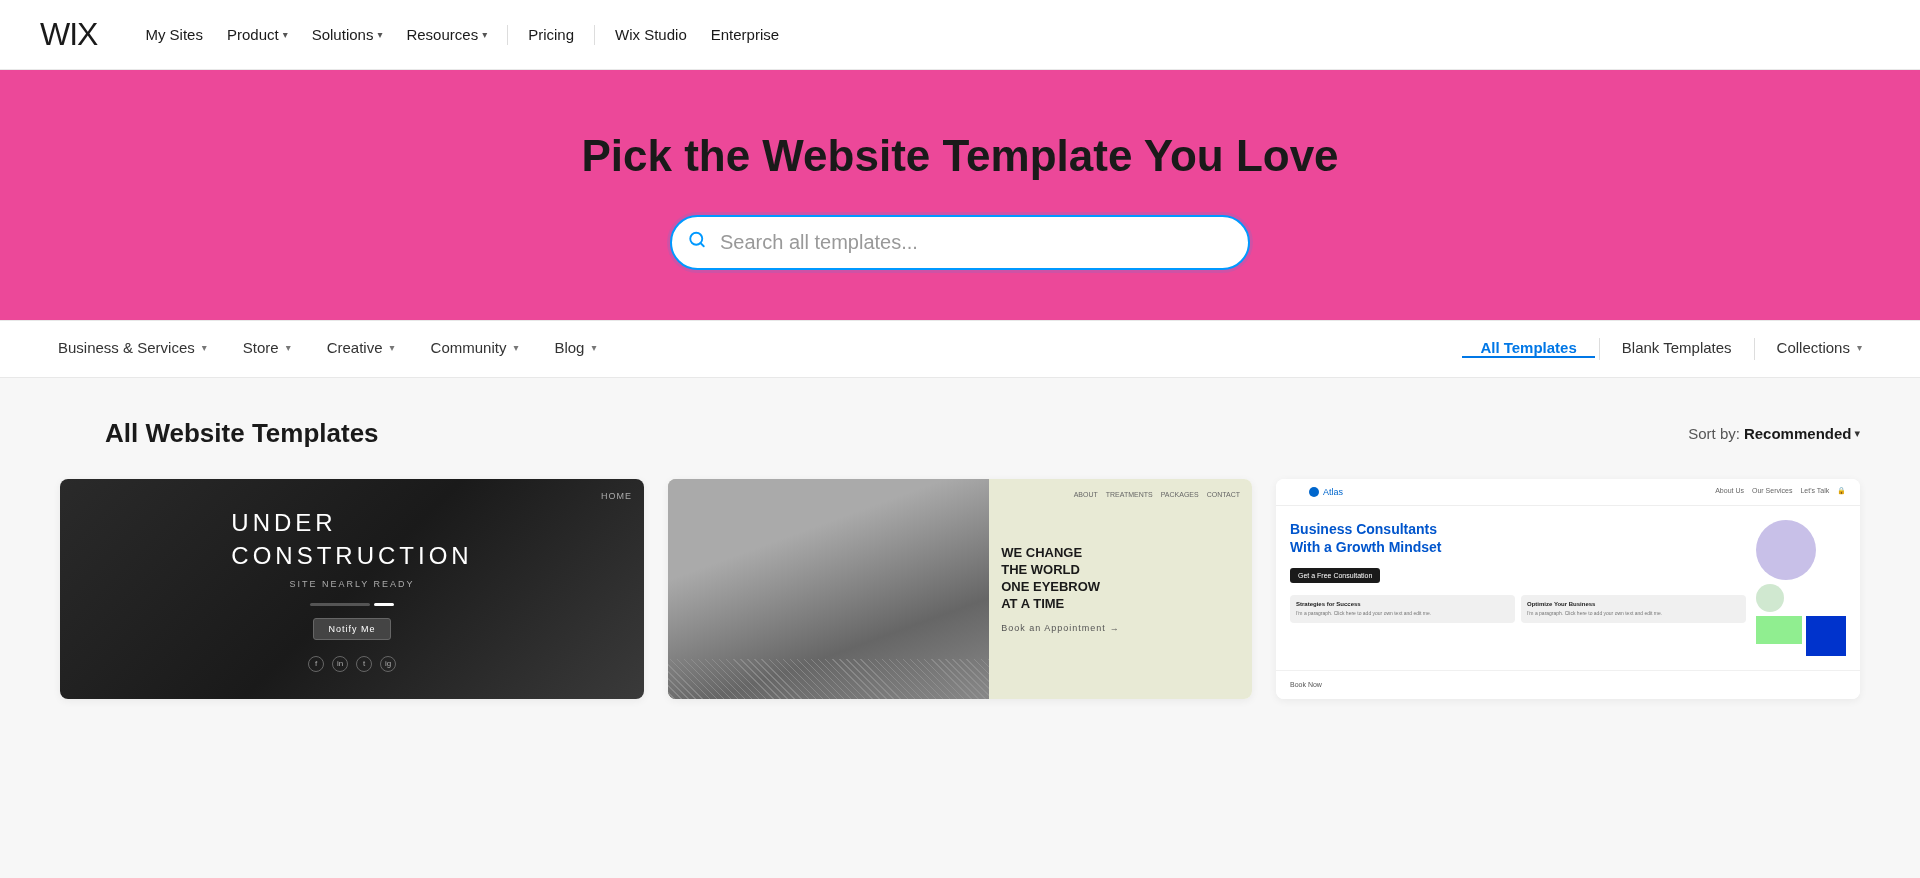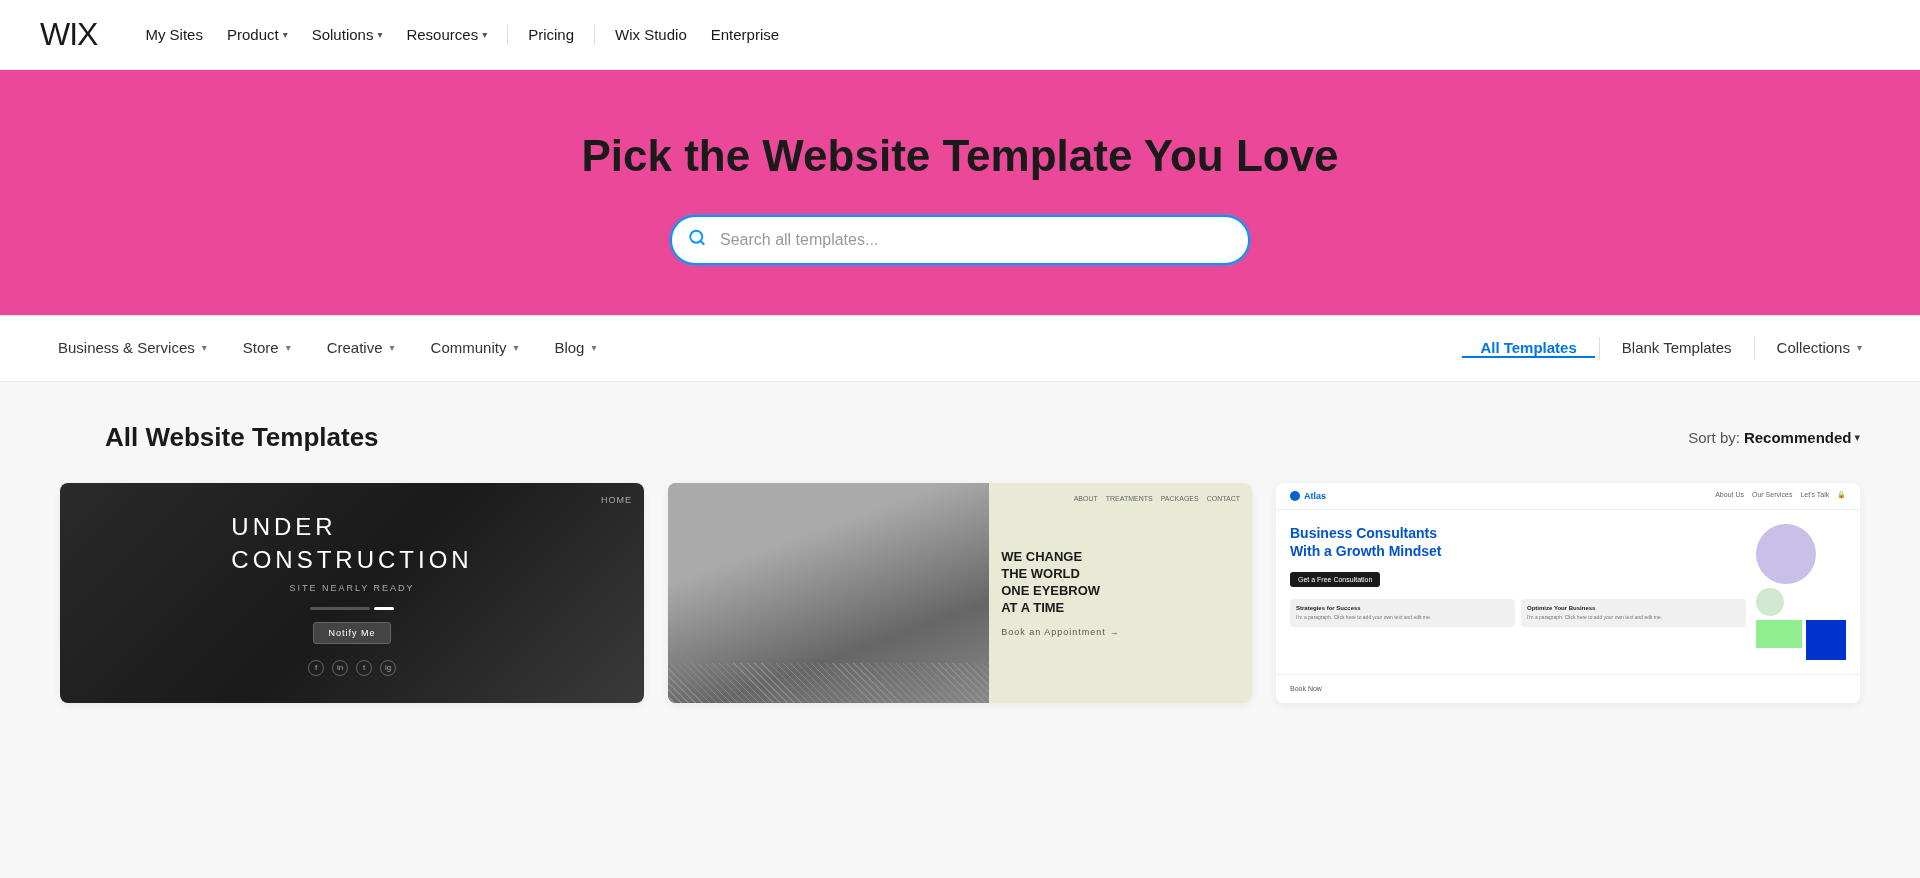--- a/index.html
+++ b/index.html
@@ -81,33 +81,33 @@
       transform: translateY(-50%);
       color: #0099ff;
       font-size: 18px;
       pointer-events: none;
     }
     .search-input {
       width: 100%;
       padding: 14px 20px 14px 48px;
       border: 2px solid #0099ff;
       border-radius: 50px;
-      font-size: 16px;
+      font-size: 20px;
       color: #555;
       outline: none;
       box-shadow: 0 0 0 3px rgba(0,153,255,0.12);
     }
     .search-input::placeholder { color: #999; }
 
     
     .category-nav {
       display: flex;
       align-items: center;
       padding: 0 40px;
-      height: 67px;
+      height: 58px;
       border-bottom: 1px solid #e8e8e8;
       border-top: 1px solid #e8e8e8;
       background: #fff;
       gap: 0;
     }
     .cat-item {
       display: flex;
       align-items: center;
       gap: 4px;
       padding: 0 18px;
@@ -341,21 +341,21 @@
       overflow: hidden;
     }
     .thumb-3-nav {
       display: flex;
       justify-content: space-between;
       padding: 8px 14px;
       border-bottom: 1px solid #eee;
       font-size: 8px;
       color: #555;
     }
-    .thumb-3-logo { display: flex; align-items: center; gap: 4px; font-size: 9px; font-weight: 700; color: #0066cc; }
+    .thumb-3-logo { display: flex; align-items: center; gap: 4px; font-size: 9px; font-weight: 400; color: #0066cc; margin-left: 19px; }
     .thumb-3-logo-icon { width: 10px; height: 10px; background: #0066cc; border-radius: 50%; }
     .thumb-3-navlinks { display: flex; gap: 8px; font-size: 7px; color: #666; }
     .thumb-3-body { padding: 14px; display: flex; gap: 10px; }
     .thumb-3-text { flex: 1; }
     .thumb-3-headline {
       font-size: 14px;
       font-weight: 800;
       color: #0055cc;
       line-height: 1.3;
       margin-bottom: 8px;

